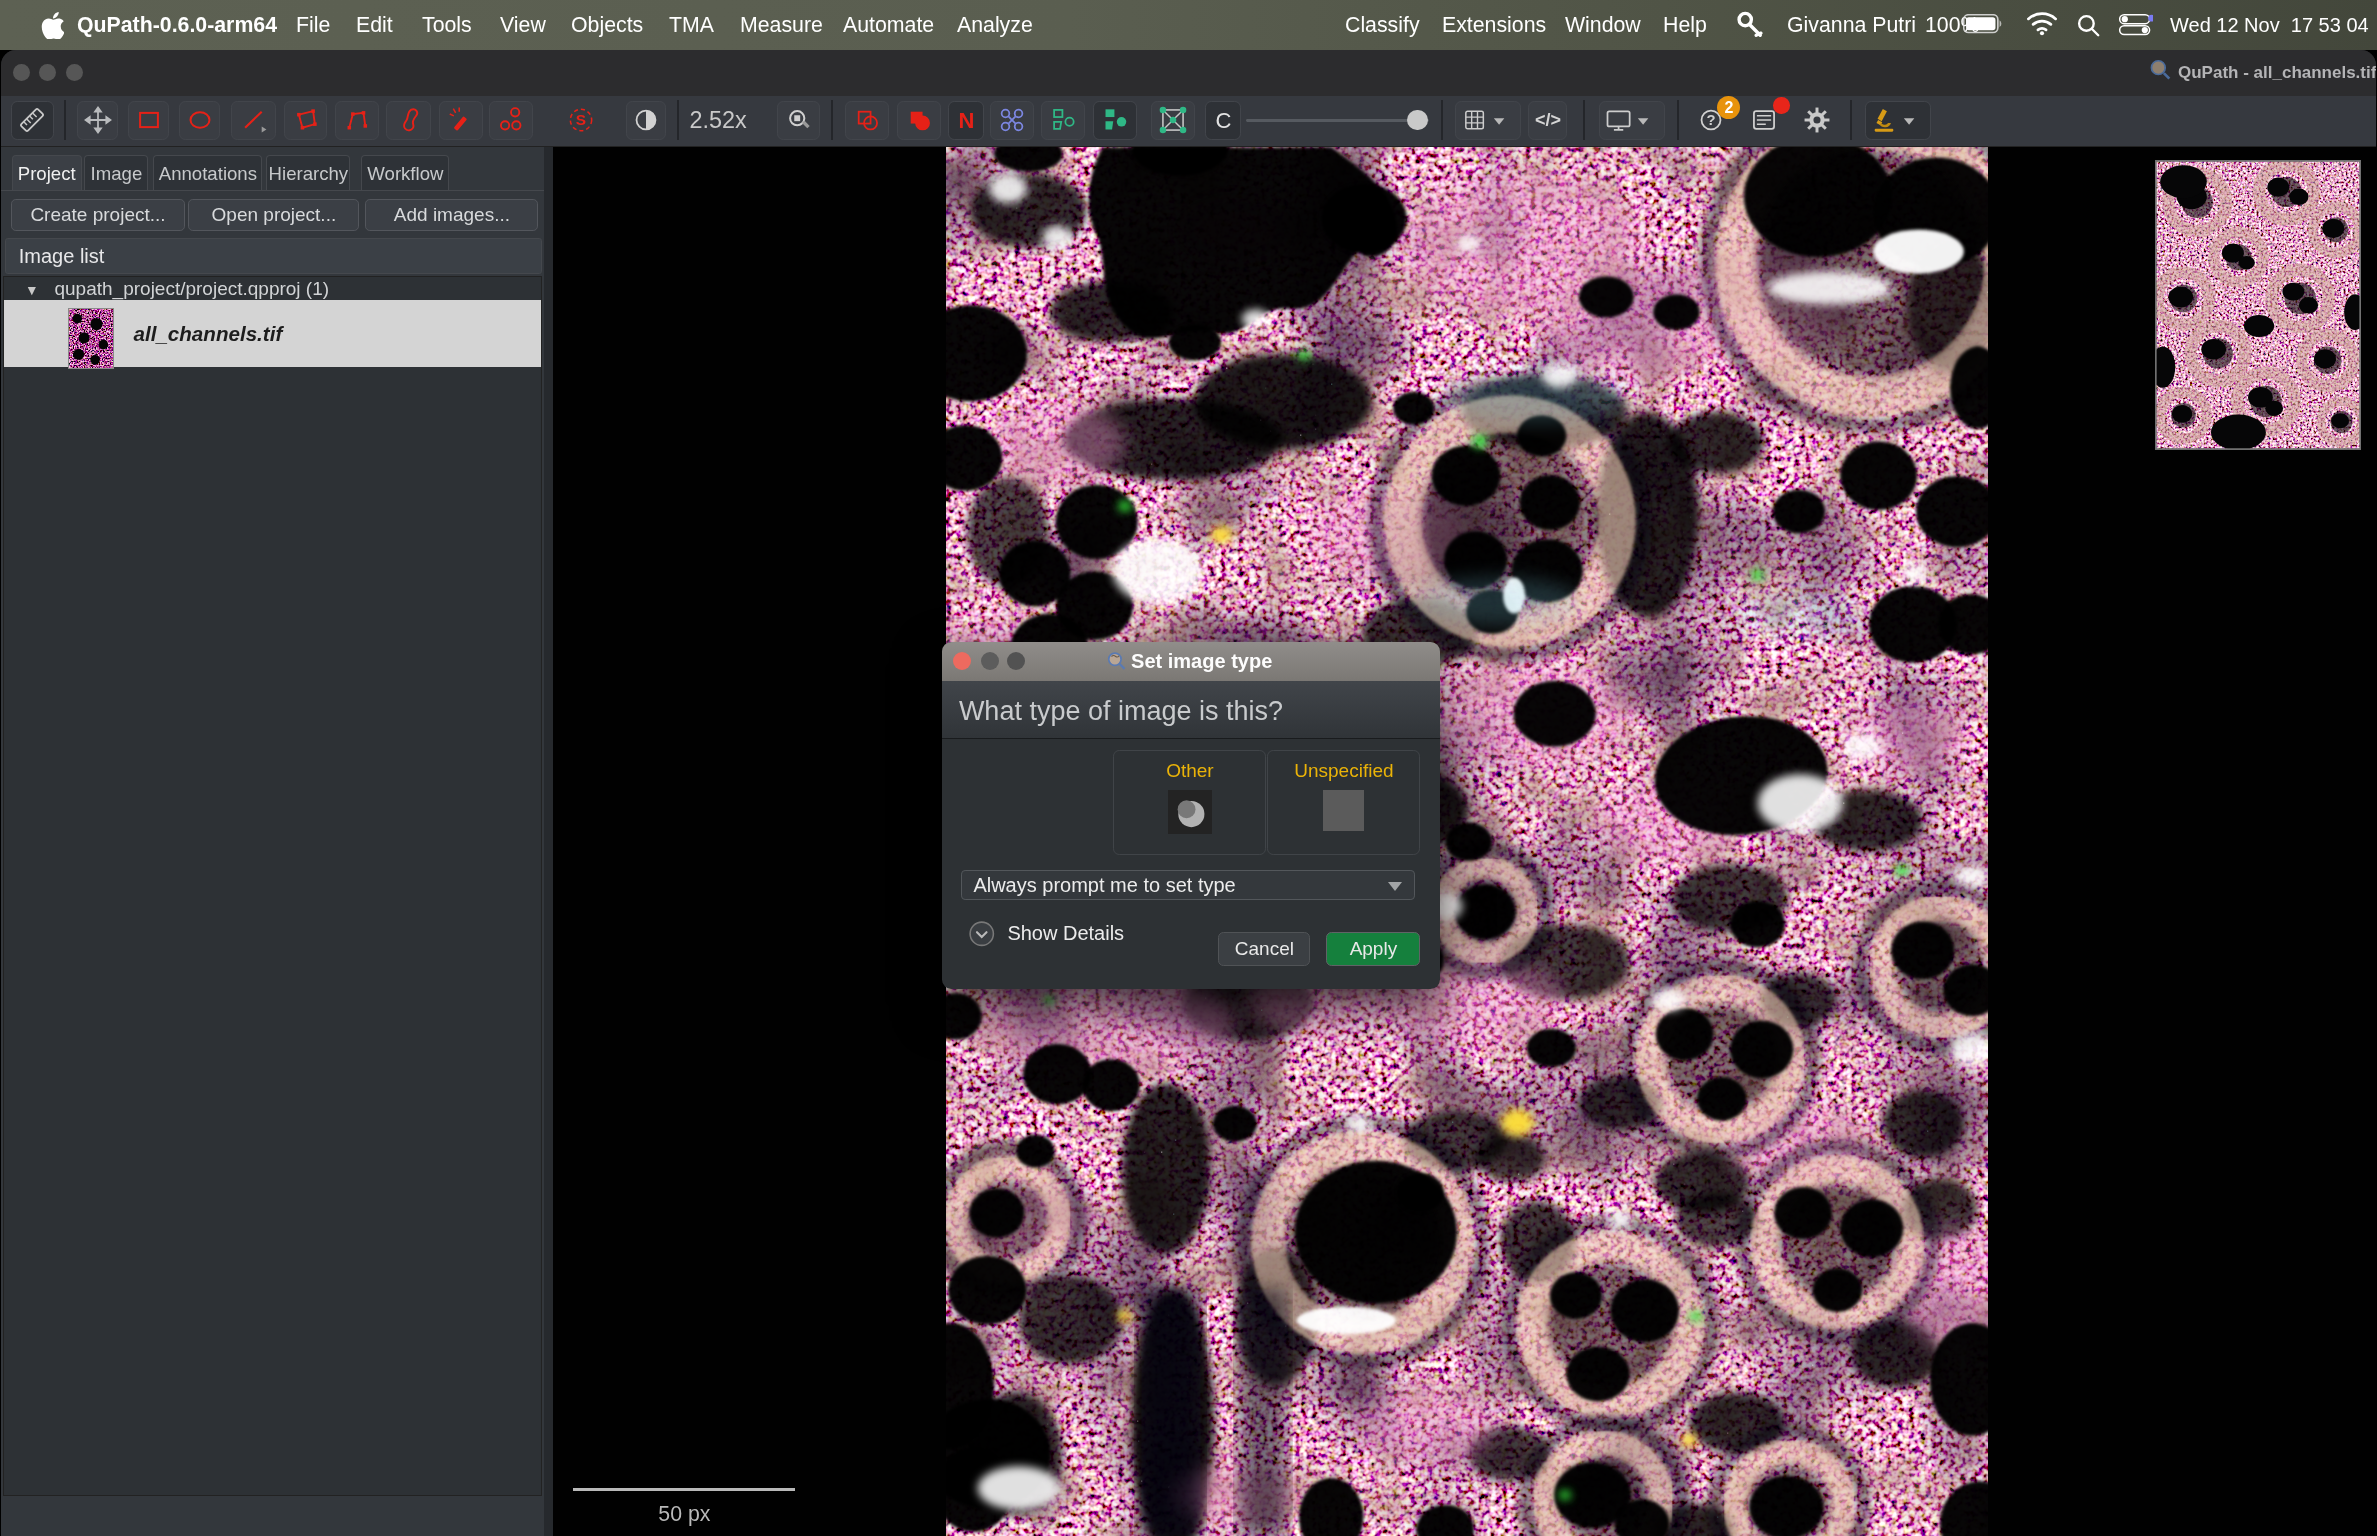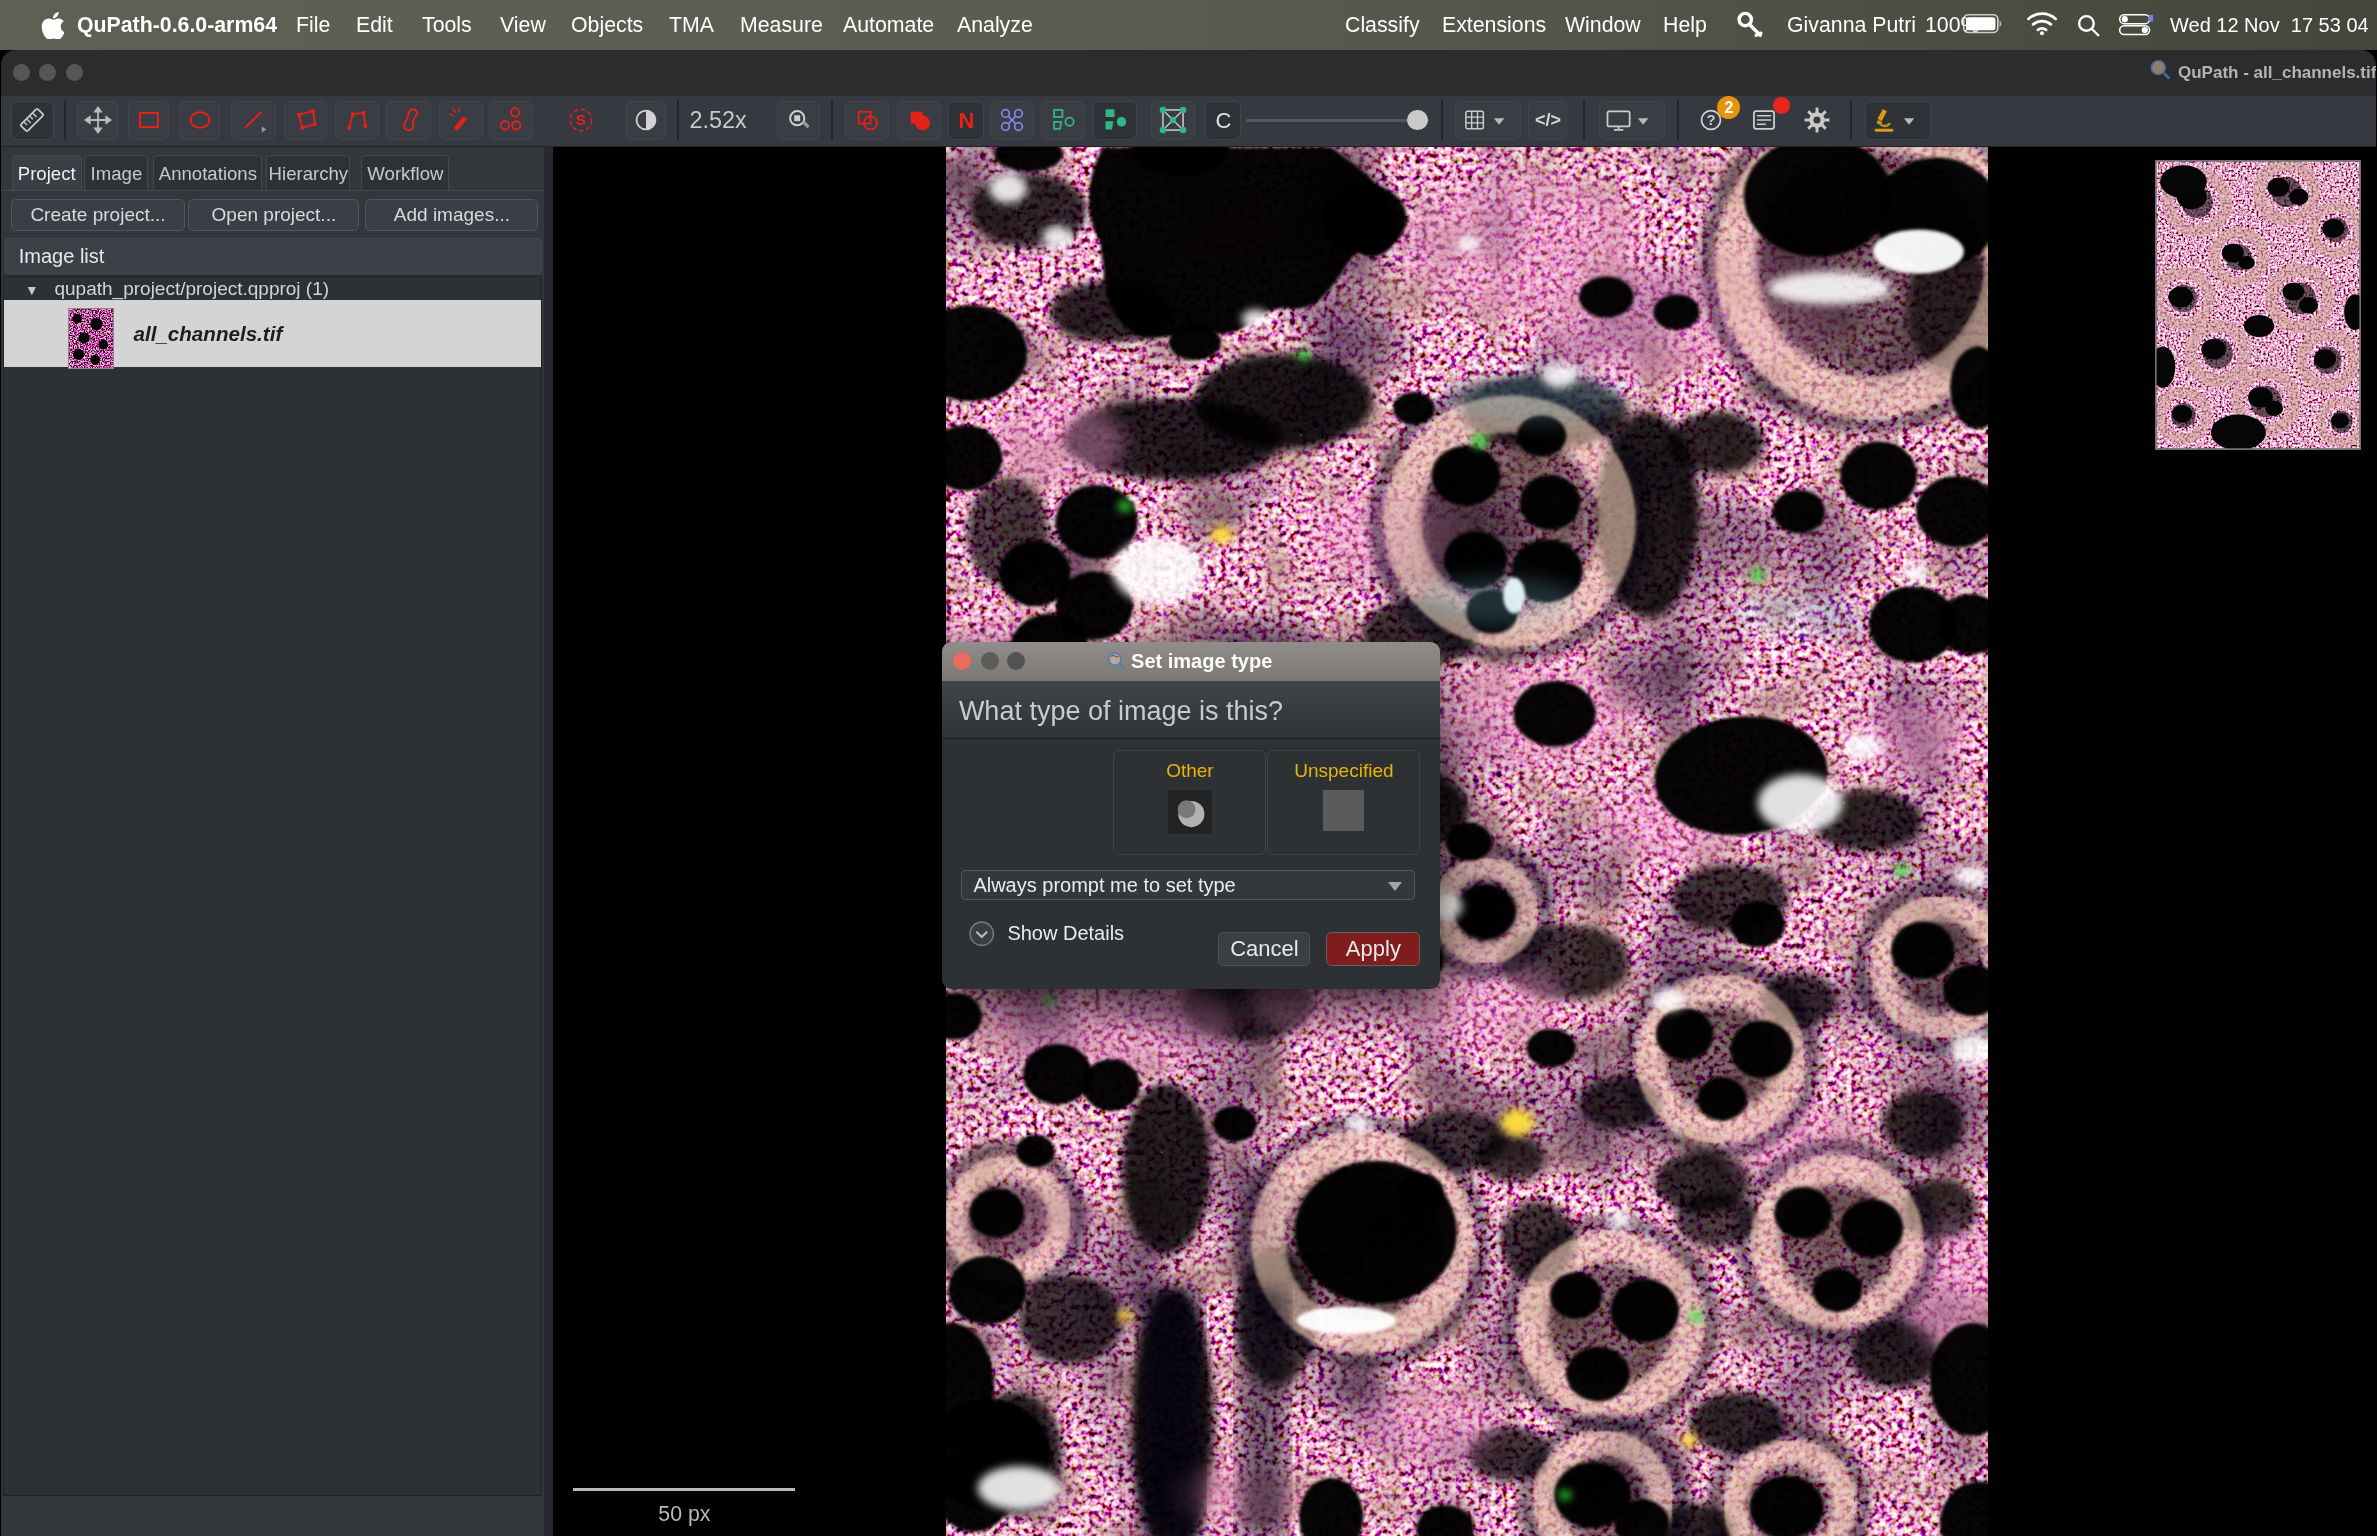--- a/index.html
+++ b/index.html
@@ -63,24 +63,24 @@
 .card.sel{border:2.1px solid #2aa6e0;}
 .card .lb{position:absolute;top:9px;width:100%;text-align:center;font-size:19px;color:#eab308;}
 .card.sel .lb{color:#f2f2f2;}
 .card .sq{position:absolute;left:50%;top:39px;margin-left:-22px;width:44px;height:44px;background:#161616;}
 #dlgsel{position:absolute;left:19px;top:228px;width:454px;height:30px;background:#34383c;
  border:1.4px solid #53575b;border-radius:4.1px;}
 #dlgsel span{position:absolute;left:11px;top:3.4px;font-size:20px;color:#ececec;}
 #dlgsel .arr{position:absolute;right:12.4px;top:11px;width:0;height:0;
  border-left:7.6px solid transparent;border-right:7.6px solid transparent;border-top:9.6px solid #a2a4a6;}
 #showdet{position:absolute;left:26px;top:279px;height:36px;color:#ececec;font-size:20px;}
-.dbtn{position:absolute;top:290px;height:34px;border-radius:5.5px;font-size:22px;color:#e9e9e9;
+.dbtn{position:absolute;top:290px;height:34px;border-radius:5.5px;font-size:19px;color:#e9e9e9;
  text-align:center;line-height:32px;}
 #btncancel{left:276px;width:92px;background:#3b3f43;border:0.7px solid #505356;}
-#btnapply{left:384px;width:94px;background:#7f1d1d;border:0.7px solid #606366;}
+#btnapply{left:384px;width:94px;background:#15803d;border:0.7px solid #606366;}
 </style></head>
 <body>
 <svg width="0" height="0" style="position:absolute">
     <defs>
 <filter id="navtex" x="0%" y="0%" width="100%" height="100%">
   <feTurbulence type="fractalNoise" baseFrequency="0.3" numOctaves="2" seed="17"></feTurbulence>
   <feColorMatrix type="matrix" values="2.8 0 0 0 -0.62  2.2 0.9 0 0 -1.15  2.2 0 0.9 0 -1.0  0 0 0 0 1"></feColorMatrix>
 </filter>
     </defs>
   </svg>

